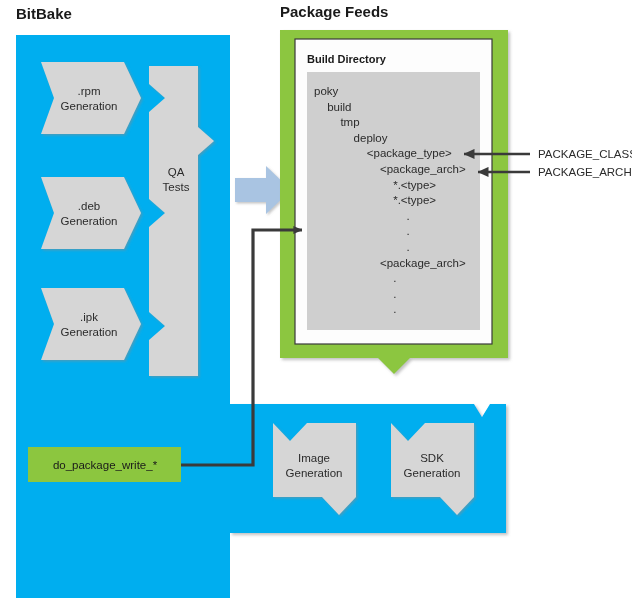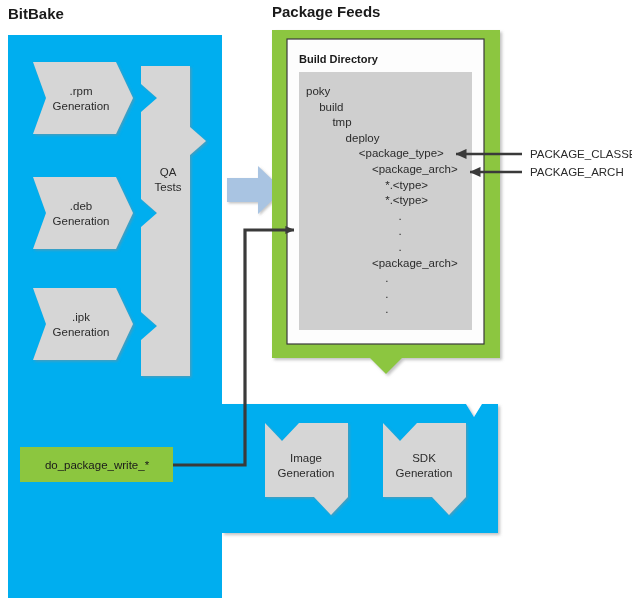--- a/index.html
+++ b/index.html
@@ -1,20 +1,20 @@
 <!DOCTYPE html>
 <html><head>
 <meta charset="utf-8">
 <title>Package Feeds Diagram</title>
 <style>
   html,body{margin:0;padding:0;background:#ffffff;}
   body{width:632px;height:598px;position:relative;overflow:hidden;
        font-family:"Liberation Sans","DejaVu Sans",sans-serif;
        -webkit-font-smoothing:antialiased;}
-  #stage{position:absolute;left:0;top:0;width:588px;height:598px;}
+  #stage{position:absolute;left:8px;top:0;width:588px;height:598px;}
   svg{position:absolute;left:0;top:0;width:632px;height:598px;overflow:visible;}
 
   .ttl{font-weight:bold;font-size:15px;fill:#1a1a1a;}
   .ttl-sm{font-weight:bold;font-size:11px;fill:#1a1a1a;}
   .boxlbl{font-size:11.5px;fill:#2b2b2b;}
   .treetxt{font-size:11.5px;fill:#2b2b2b;}
   .varlbl{font-size:11.5px;fill:#2b2b2b;}
   .greenlbl{font-size:11.5px;fill:#1a1a1a;}
   .dot{font-size:11.5px;fill:#2b2b2b;}
 </style>

